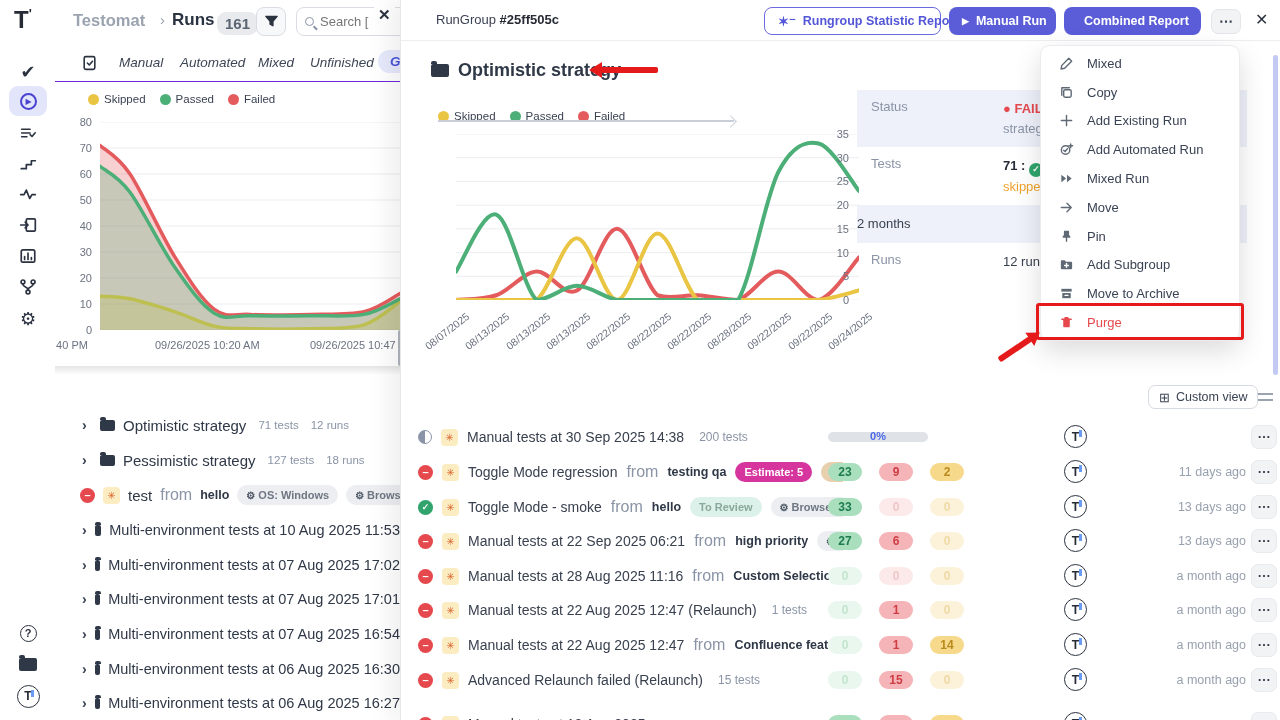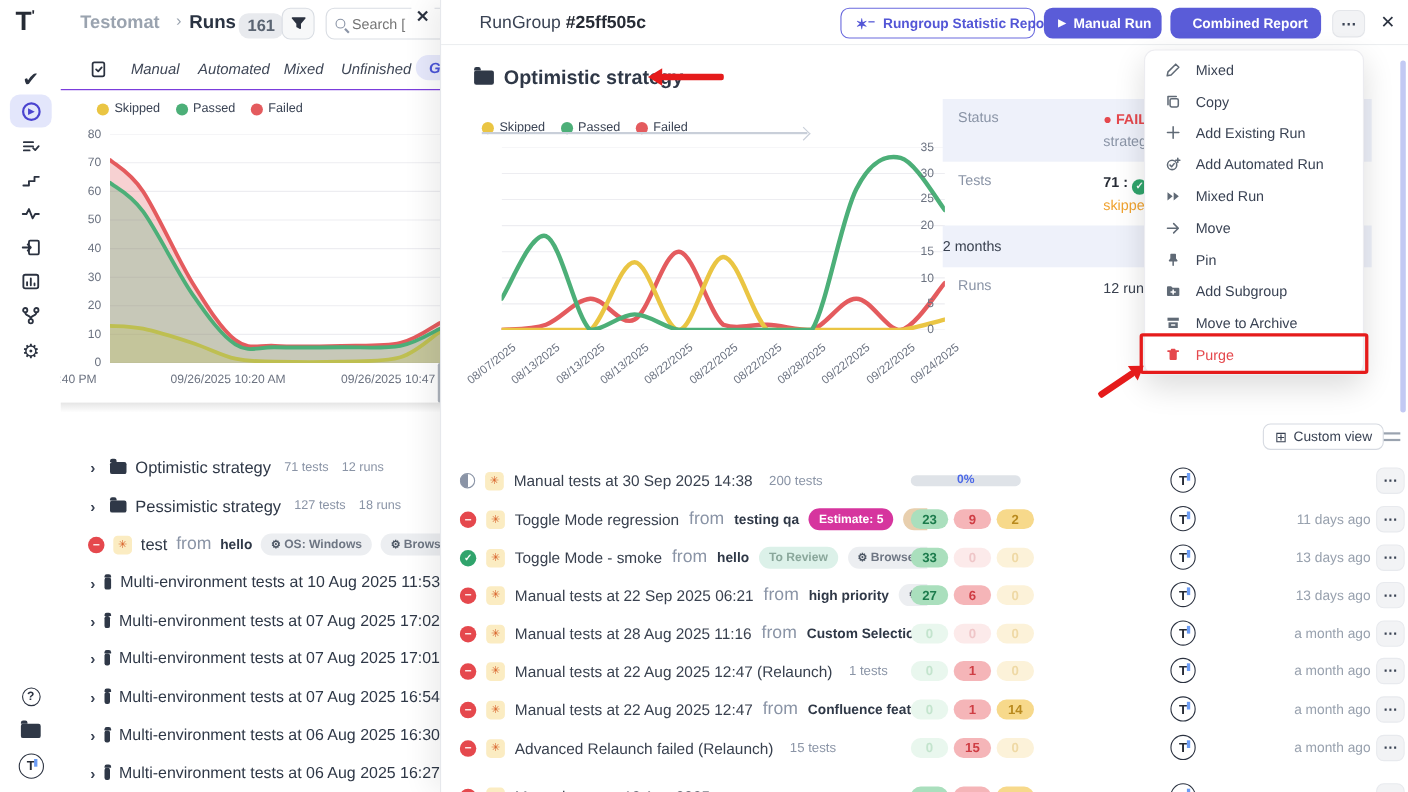--- a/index.html
+++ b/index.html
@@ -67,21 +67,21 @@
   .badge { height:20px; border-radius:10px; padding:0 9px; font-size:11px; font-weight:bold; line-height:20px; white-space:nowrap; }
   .badge .gear { font-size:10px; color:#4b5563; margin-right:3px; }
   .badge.gray { background:#eceef1; color:#6e7683; }
   .badge.magenta { background:#d6359e; color:#fff; }
   .badge.tan { background:#e8cfae; color:#8c7a55; }
   .badge.teal { background:#dcf1e9; color:#8aa79b; }
 
   
   .modal { position:absolute; left:400px; top:0; width:880px; height:720px; background:#fff; border-left:1px solid #e6e8ec; box-shadow:-10px 0 24px rgba(0,0,0,.07); z-index:10; }
   .modal-hdr { position:absolute; left:0; top:0; width:880px; height:41px; border-bottom:1px solid #eceef0; }
-  .mh-title { position:absolute; left:35px; top:12px; font-size:16px; color:#3a4354; }
+  .mh-title { position:absolute; left:35px; top:12px; font-size:13px; color:#3a4354; }
   .mh-title b { color:#262b35; }
   .btn { position:absolute; top:7px; height:28px; border-radius:8px; font-size:12.5px; font-weight:bold; display:flex; align-items:center; gap:7px; padding:0 13px; white-space:nowrap; }
   .btn.outline { border:1.5px solid #6a6ade; color:#5356d6; background:#fff; }
   .btn.solid { background:#5a5cd8; color:#fff; }
   .sparkles { font-size:13px; line-height:1; }
   .playg { font-size:9px; }
   .more-btn { position:absolute; left:810px; top:9px; width:30px; height:25px; background:#f2f3f5; border:1px solid #e4e6ea; border-radius:7px; text-align:center; font-size:14px; font-weight:bold; color:#3a4354; line-height:22px; }
   .close-x { position:absolute; left:854px; top:10px; font-size:16px; color:#2b3240; font-weight:500; }
 
   .grp-title { position:absolute; left:30px; top:60px; display:flex; align-items:center; gap:9px; }
@@ -112,21 +112,21 @@
   .sliders { position:absolute; left:857px; top:390px; width:15px; height:14px; }
   .sliders::before, .sliders::after { content:''; position:absolute; left:0; width:15px; height:1.8px; background:#9aa3af; }
   .sliders::before { top:3px; } .sliders::after { top:9px; }
 
   
   .runlist { position:absolute; left:0; top:415px; width:880px; bottom:0; }
   .rrow { position:absolute; left:0; width:880px; height:30px; }
   .rleft { position:absolute; left:17px; top:0; height:30px; display:flex; align-items:center; gap:9px; max-width:425px; overflow:hidden; white-space:nowrap; }
   .rname { font-size:14px; font-weight:500; color:#39414f; }
   .rtests { font-size:12px; color:#8a94a6; margin-left:6px; }
-  .pillset { position:absolute; left:427px; top:6px; display:flex; gap:5px; }
+  .pillset { position:absolute; left:427px; top:6px; display:flex; gap:17px; }
   .pill { width:34px; height:18px; border-radius:9px; font-size:12px; font-weight:bold; text-align:center; line-height:18px; }
   .pill.green.solid { background:#aadfbd; color:#1d7c4d; }
   .pill.red.solid { background:#f5b5b8; color:#cf3d44; }
   .pill.yellow.solid { background:#f7d98b; color:#b98a1e; }
   .pill.green.faded { background:#e9f7ee; color:#c3e4cd; }
   .pill.red.faded { background:#fceaea; color:#efc6c8; }
   .pill.yellow.faded { background:#fcf2d9; color:#efd9a5; }
   .progress { position:absolute; left:427px; top:10px; width:100px; height:10px; background:#dfe3e8; border-radius:5px; }
   .progress .pct { position:absolute; width:100%; text-align:center; top:-2px; font-size:11px; font-weight:bold; color:#4b68e8; }
   .ravatar { position:absolute; left:663px; top:3px; }

